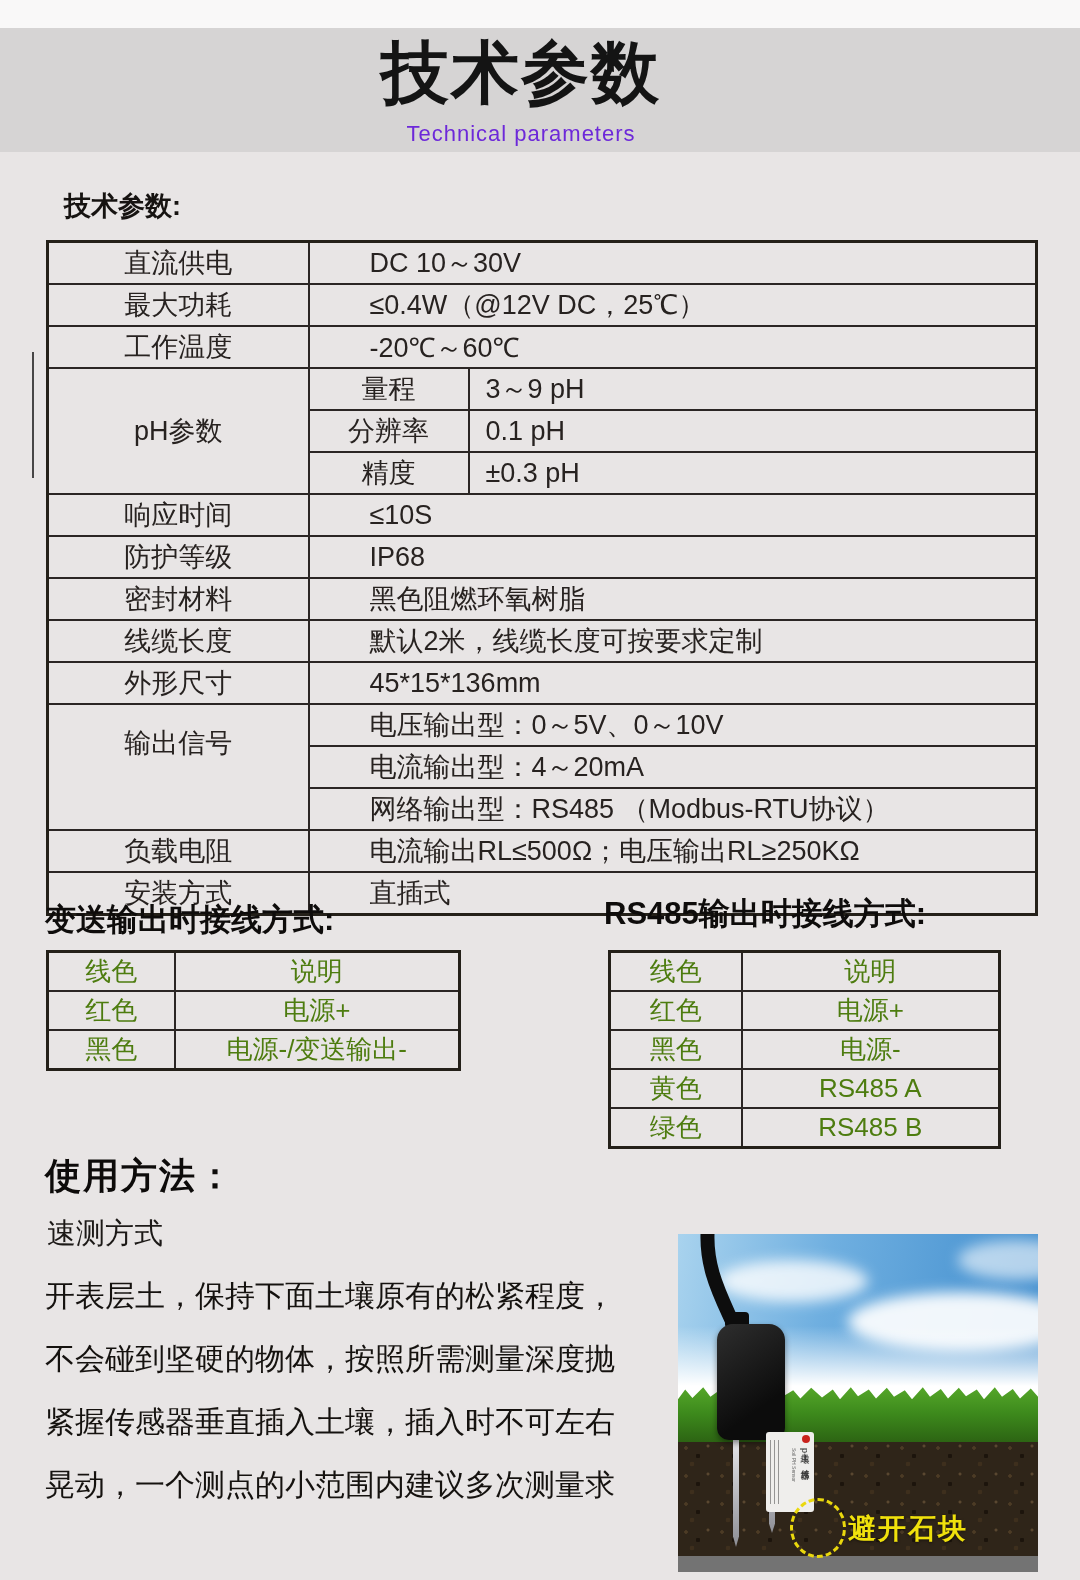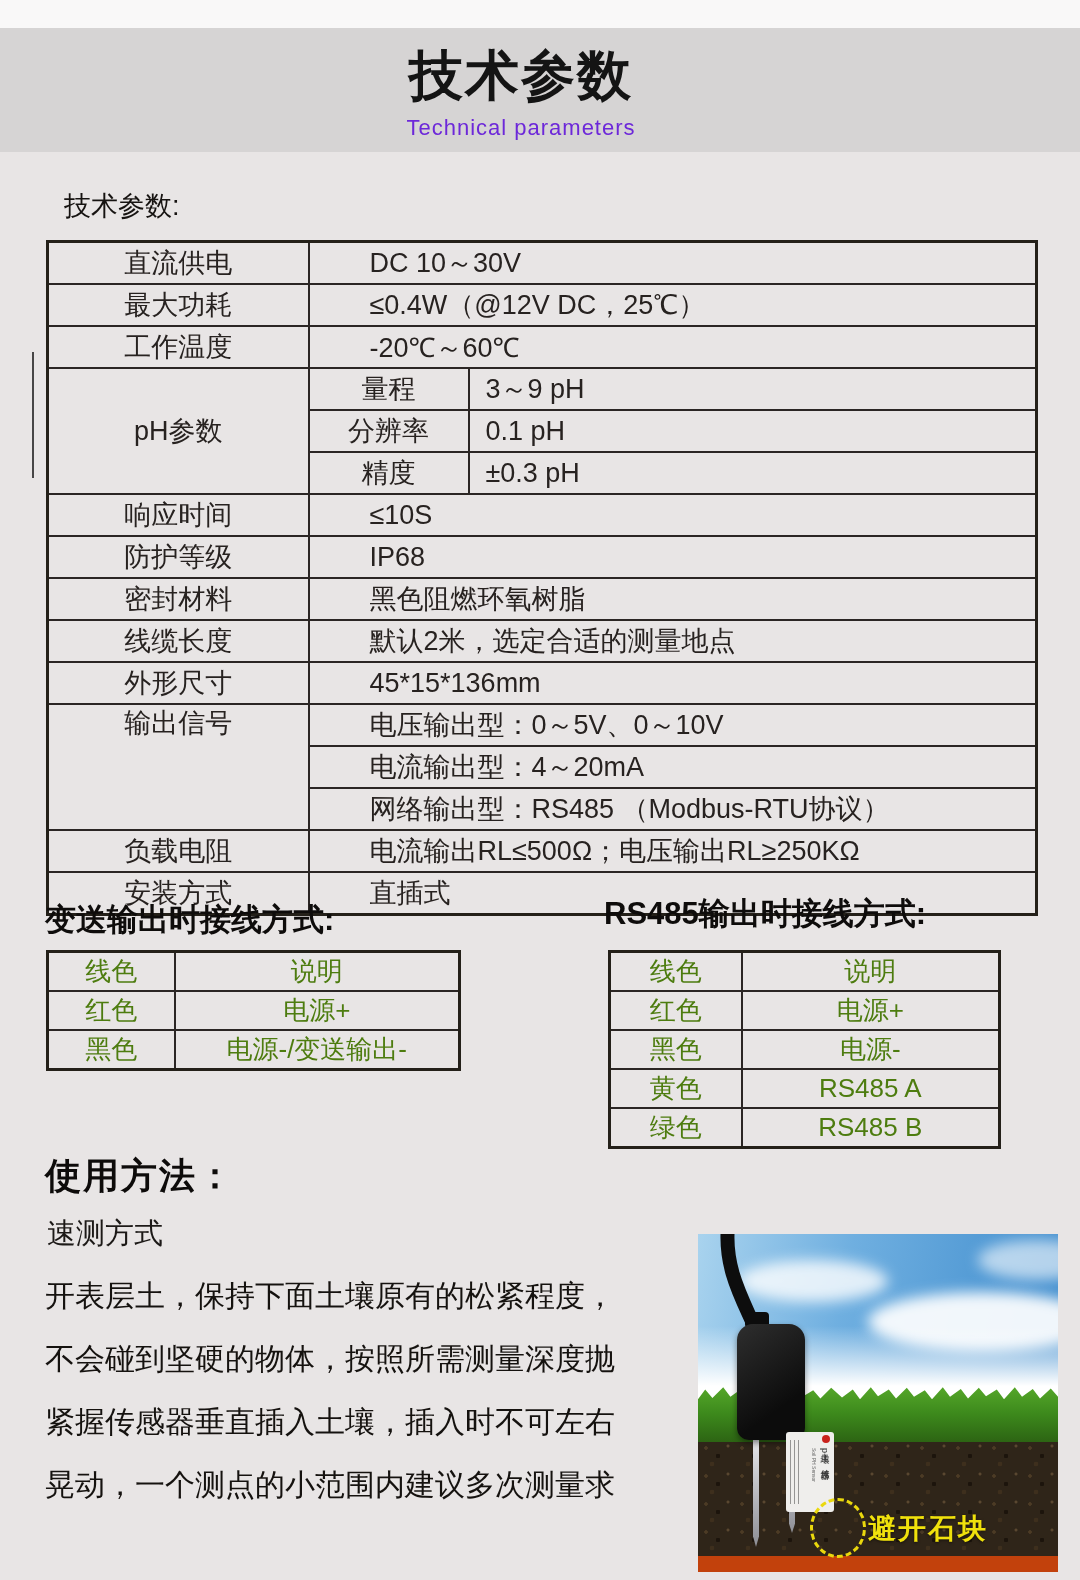--- a/index.html
+++ b/index.html
@@ -5,50 +5,50 @@
   html,body{margin:0;padding:0;background:#cfcfcf;}
   .page{
     position:relative;width:1080px;height:1580px;margin:0 auto;
     background:#e8e5e5;overflow:hidden;
     font-family:"Liberation Sans",sans-serif;color:#272220;
   }
   .abs{position:absolute;}
   
   .top-strip{left:0;top:0;width:1080px;height:28px;background:#f9f8f8;}
   .header-band{left:0;top:28px;width:1080px;height:124px;background:#d6d4d4;text-align:center;padding-right:38px;box-sizing:border-box;}
-  .page-title{margin-top:12px;font-size:54px;font-weight:700;color:#141414;letter-spacing:2px;}
+  .page-title{font-size:68px;font-weight:700;color:#141414;letter-spacing:2px;}
   .page-subtitle{margin-top:2px;font-size:22px;color:#6d28d9;letter-spacing:1px;}
-  .section-label{left:64px;top:188px;font-size:27px;font-weight:400;color:#161311;}
+  .section-label{left:64px;top:188px;font-size:27px;font-weight:700;color:#161311;}
   
   table{border-collapse:collapse;table-layout:fixed;}
   .spec-table{left:46px;top:240px;width:989px;border:3px solid #242019;}
   .spec-table td{border:2px solid #2b2624;height:38px;font-size:27px;color:#272220;overflow:hidden;white-space:nowrap;margin-top:40px;}
   .spec-table td.lbl{text-align:center;}
   .spec-table td.val{padding-left:60px;}
   .spec-table td.sub{text-align:center;}
   .spec-table td.subv{padding-left:16px;}
-  .spec-table td.grouptop{vertical-align:top;padding-top:0;text-align:center;}
+  .spec-table td.grouptop{vertical-align:top;padding-top:20px;text-align:center;}
   
   .wiring-title{font-size:31px;font-weight:700;color:#0e0c0b;}
   .wt-left-title{left:45px;top:899px;}
   .wt-right-title{left:604px;top:893px;}
   .wiring-table td{border:2px solid #2b2624;text-align:center;font-size:26px;color:#4d7c0f;}
   .wt-left{left:46px;top:950px;width:412px;border:3px solid #242019;}
   .wt-left td{height:35px;}
   .wt-right{left:608px;top:950px;width:390px;border:3px solid #242019;}
   .wt-right td{height:34px;}
   
   .usage-title{left:45px;top:1152px;font-size:36px;font-weight:700;color:#0d0b0a;letter-spacing:2px;}
   .usage-subtitle{left:47px;top:1214px;font-size:29px;color:#1c1917;}
   .usage-lines{left:45px;top:1264px;width:650px;}
   .usage-line{height:63px;line-height:63px;font-size:30px;color:#15120f;white-space:nowrap;}
   
   .artifact-line{left:32px;top:352px;width:2px;height:126px;background:#2a2a2a;opacity:.85;}
   
-  .photo{left:698px;top:1234px;width:360px;height:338px;overflow:hidden;background:#c2410c;}
+  .photo{left:678px;top:1234px;width:360px;height:338px;overflow:hidden;background:#737373;}
   .sky{left:0;top:0;width:360px;height:172px;background:linear-gradient(100deg,#a9d3ee 0%,#6fafe0 40%,#3f8ccd 100%);}
   .cloud{background:#ffffff;border-radius:50%;filter:blur(7px);}
   .cloud-1{left:40px;top:26px;width:150px;height:42px;opacity:.8;}
   .cloud-2{left:170px;top:58px;width:230px;height:60px;opacity:.92;}
   .cloud-3{left:280px;top:6px;width:120px;height:40px;opacity:.6;}
   .cloud-band{left:0;top:92px;width:360px;height:80px;background:linear-gradient(180deg,rgba(255,255,255,0),#ffffff 75%);}
   .grass{left:0;top:152px;width:360px;height:60px;
     background:linear-gradient(180deg,#56a82a 0%,#3d8a1c 45%,#2a5f12 100%);
     clip-path:polygon(0 22%,2% 6%,4% 20%,7% 2%,9% 18%,12% 5%,14% 21%,17% 3%,19% 17%,22% 6%,24% 22%,27% 2%,29% 18%,32% 7%,34% 21%,37% 3%,40% 19%,43% 6%,45% 22%,48% 2%,50% 17%,53% 6%,55% 21%,58% 3%,60% 18%,63% 7%,65% 22%,68% 2%,70% 18%,73% 5%,75% 21%,78% 3%,80% 17%,83% 6%,85% 22%,88% 2%,90% 18%,93% 5%,95% 21%,98% 4%,100% 18%,100% 100%,0 100%);}
   .soil{left:0;top:208px;width:360px;height:114px;background-color:#2f2519;
@@ -127,21 +127,21 @@
     <tr>
       <td class="lbl">防护等级</td>
       <td class="val" colspan="2">IP68</td>
     </tr>
     <tr>
       <td class="lbl">密封材料</td>
       <td class="val" colspan="2">黑色阻燃环氧树脂</td>
     </tr>
     <tr>
       <td class="lbl">线缆长度</td>
-      <td class="val" colspan="2">默认2米，选定合适的测量地点</td>
+      <td class="val" colspan="2">默认2米，线缆长度可按要求定制</td>
     </tr>
     <tr>
       <td class="lbl">外形尺寸</td>
       <td class="val" colspan="2">45*15*136mm</td>
     </tr>
     <tr>
       <td class="lbl grouptop" rowspan="3">输出信号</td>
       <td class="val" colspan="2">电压输出型：0～5V、0～10V</td>
     </tr>
     <tr>

